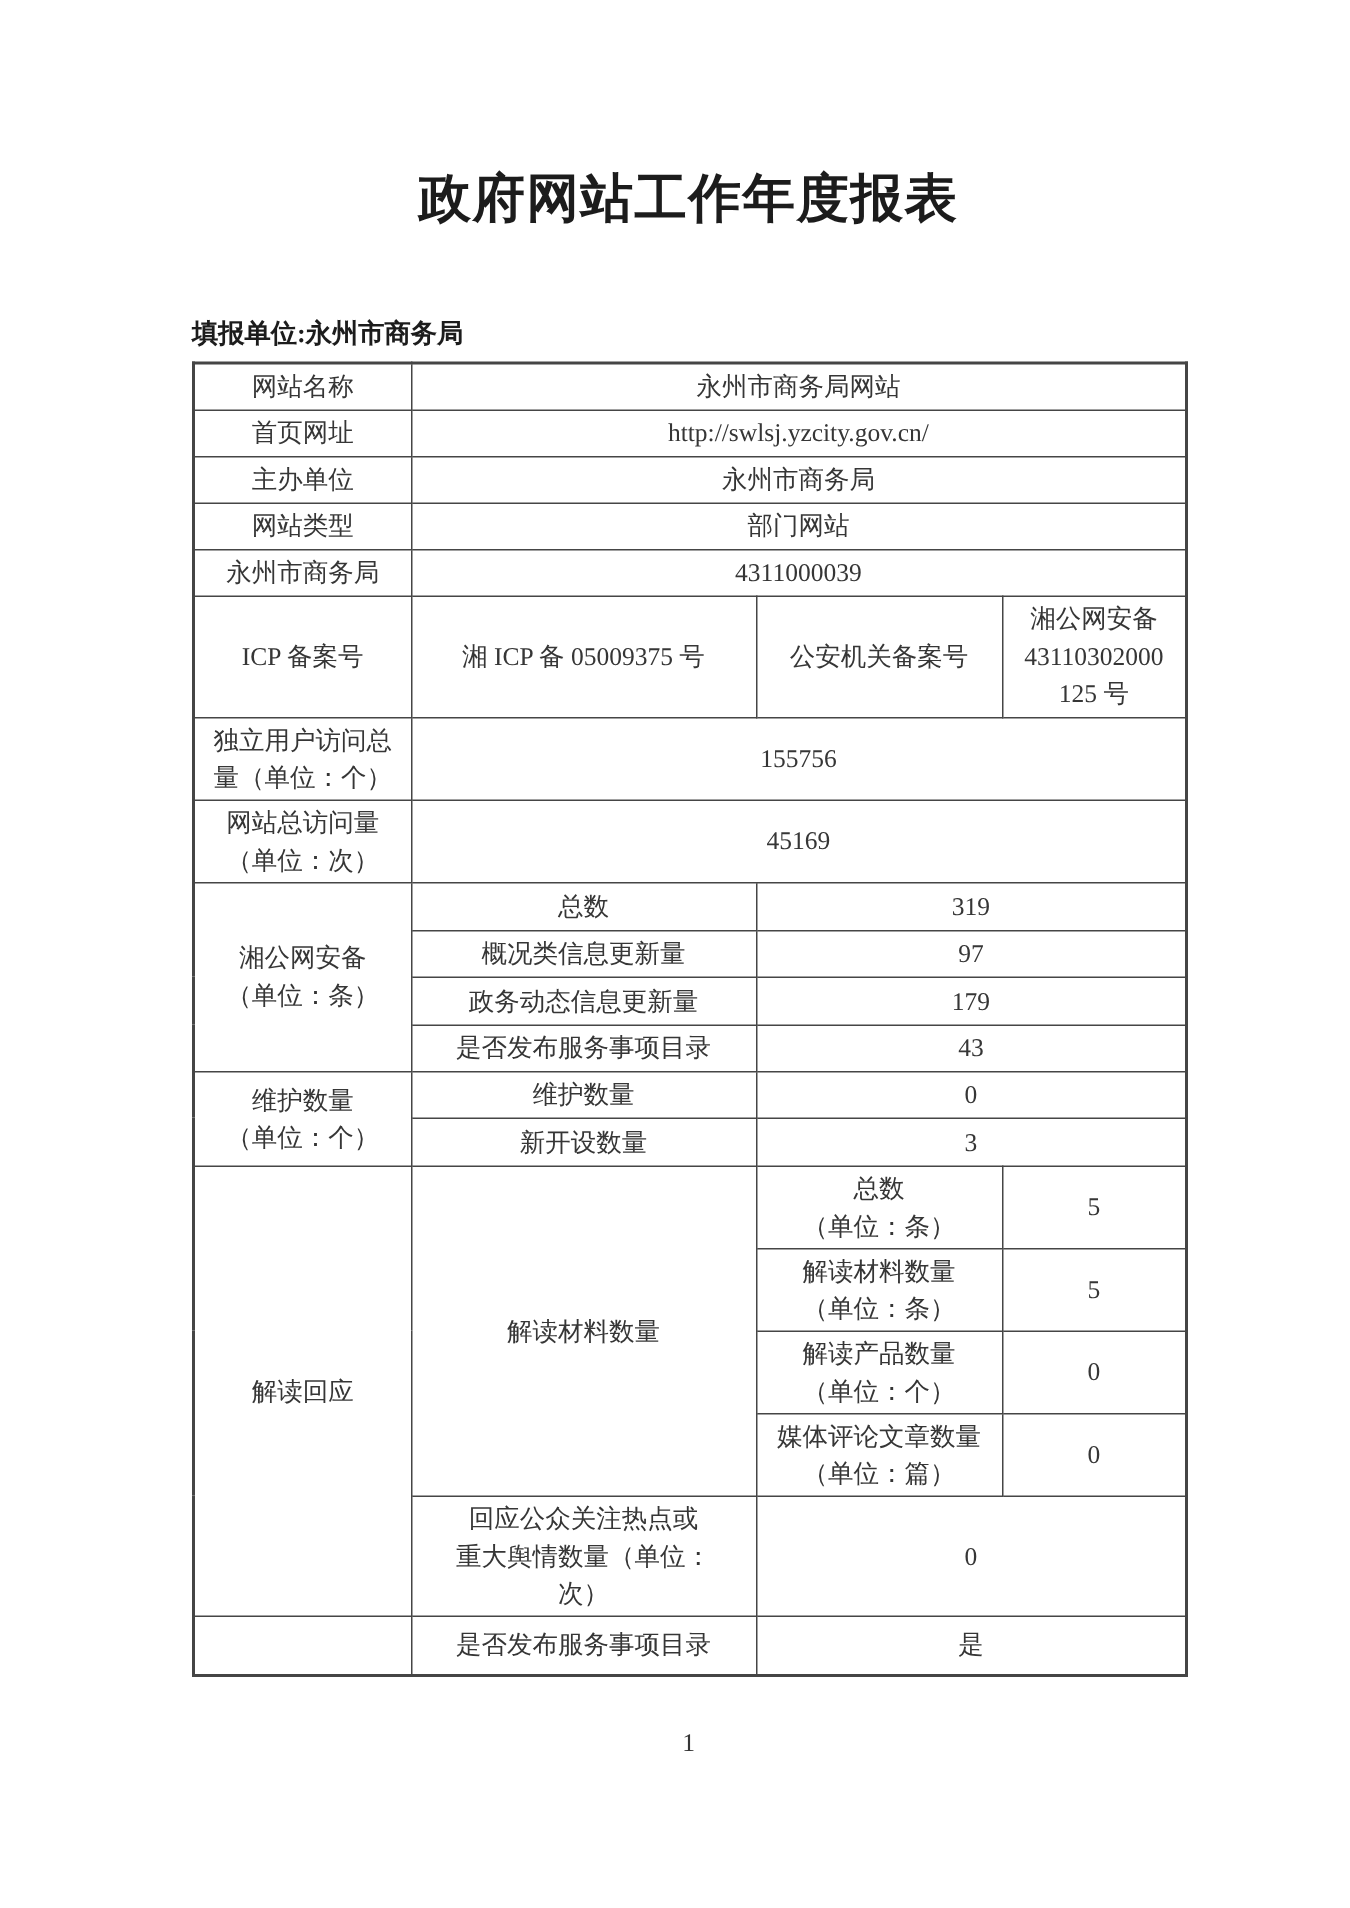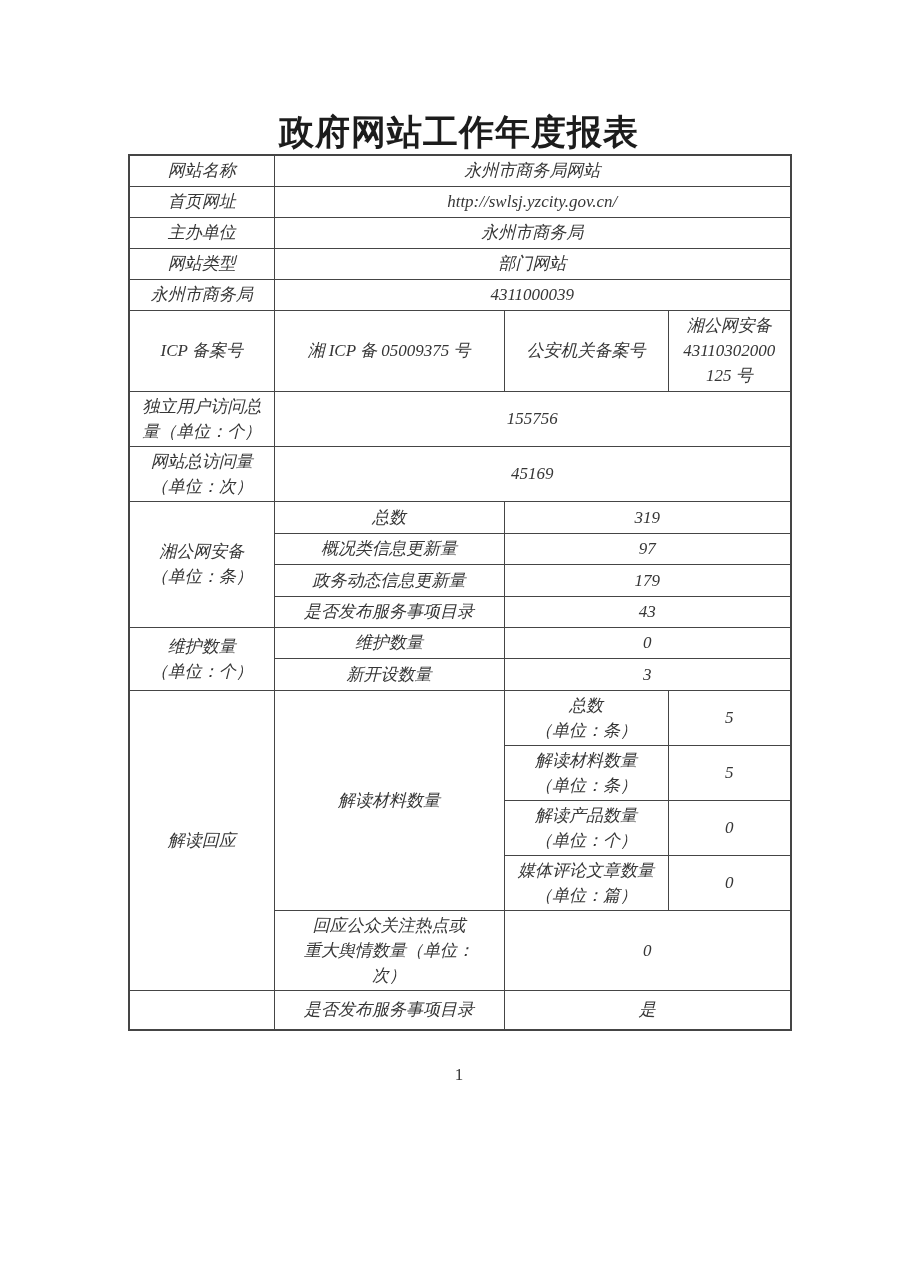--- a/index.html
+++ b/index.html
@@ -39,21 +39,20 @@
     font-size: 17.5px;
     font-weight: 700;
     color: #1c1c1c;
     text-align: left;
   }
   table.report {
     border-collapse: collapse;
     table-layout: fixed;
     width: 662px;
     border: 2px solid #454545;
-    font-style: italic;
   }
   table.report td {
     border: 1px solid #454545;
     text-align: center;
     vertical-align: middle;
     font-size: 17px;
     line-height: 25px;
     white-space: pre-line;
     padding: 2px 4px;
     color: #363636;
@@ -64,20 +63,21 @@
     margin-top: 34px;
     color: #363636;
   }
 </style>
 </head>
 <body>
 
 <div class="content">
 
   <div class="doc-title">政府网站工作年度报表</div>
+  <div class="report-unit">填报单位:永州市商务局</div>
 
   <table class="report">
     <colgroup>
       <col style="width:145px">
       <col style="width:230px">
       <col style="width:164px">
       <col style="width:123px">
     </colgroup>
     <tbody>
       <tr style="height:31px">

